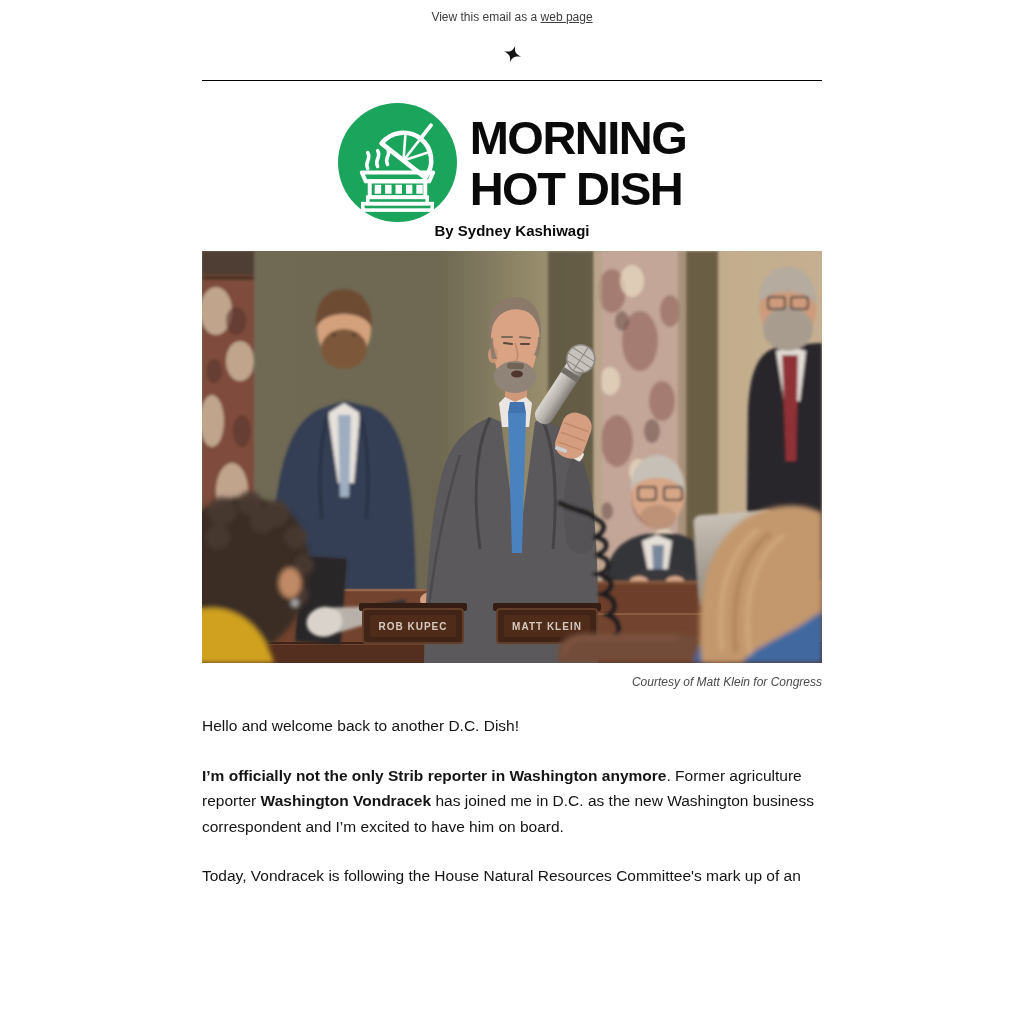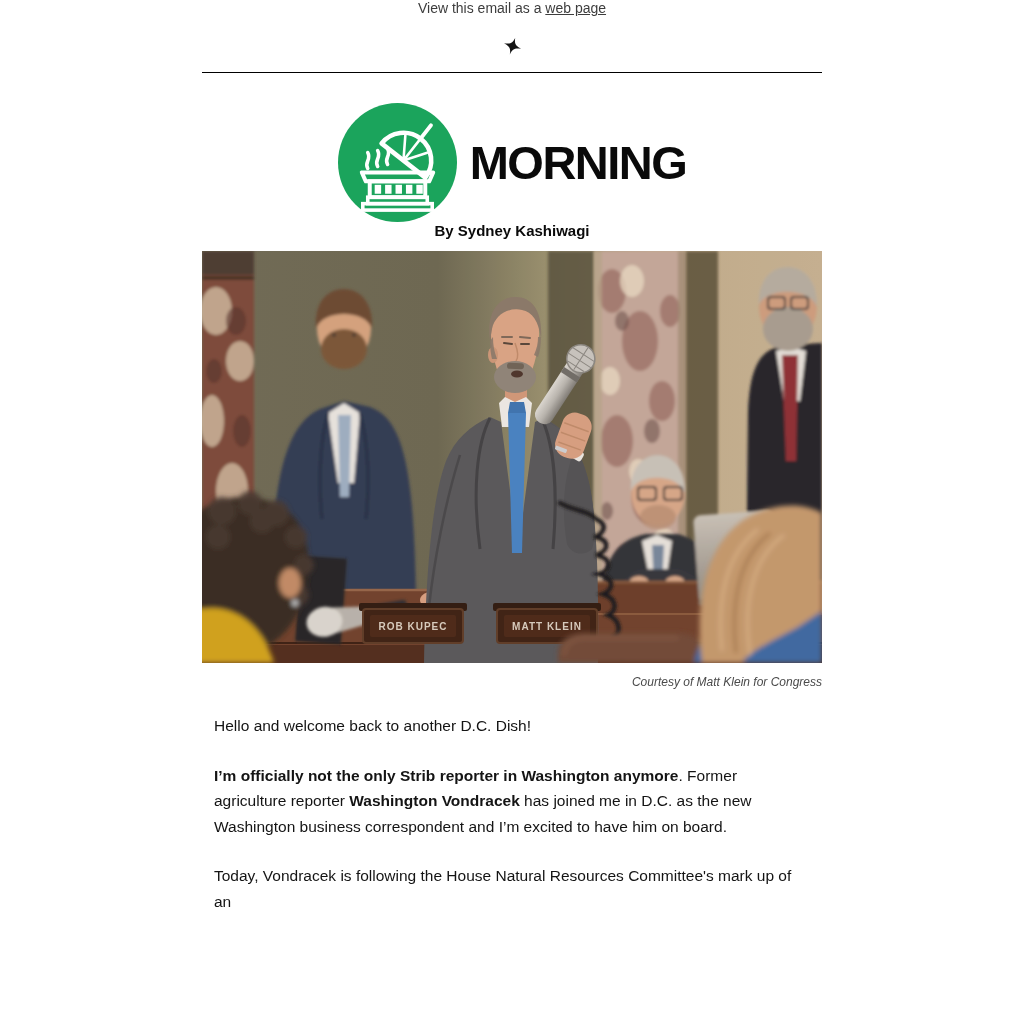--- a/index.html
+++ b/index.html
@@ -1,30 +1,30 @@
 <!DOCTYPE html>
 <html><head>
 <meta charset="utf-8">
 <style>
   html,body{margin:0;padding:0;background:#ffffff;}
   body{width:1024px;height:1024px;overflow:hidden;font-family:"Liberation Sans",sans-serif;color:#111;}
   .email{width:620px;margin:0 auto;}
-  .preheader{text-align:center;font-size:14px;color:#3d3d3d;}
+  .preheader{padding-top:10px;text-align:center;font-size:12px;color:#3d3d3d;}
   .preheader a{color:#3d3d3d;text-decoration:underline;cursor:pointer;}
   .masthead{margin-top:21px;text-align:center;display:flex;align-items:center;justify-content:center;gap:6px;}
   .masthead-title{font-size:23px;font-weight:700;letter-spacing:-0.6px;color:#141414;}
   .rule{border:none;border-top:1px solid #000;margin:14px 0 0 0;}
-  .brand{margin-top:30px;display:flex;align-items:center;justify-content:center;gap:13px;}
+  .brand{margin-top:22px;display:flex;align-items:center;justify-content:center;gap:13px;}
   .brand-icon{width:119px;height:119px;flex:0 0 auto;}
   .brand-title{font-size:47px;line-height:51px;font-weight:700;letter-spacing:-1.5px;color:#0a0a0a;}
   .byline{text-align:center;font-size:15px;font-weight:700;color:#0a0a0a;}
   .headline{margin-top:72px;font-size:20.5px;line-height:25.5px;font-weight:700;color:#0a0a0a;}
   .photo{margin-top:12px;width:620px;height:412px;display:block;}
   .caption{margin-top:12px;text-align:right;font-style:italic;font-size:12px;color:#4a4a4a;}
-  .body-copy p{margin:24px 12px;font-size:15.5px;line-height:25.5px;color:#141414;}
+  .body-copy p{margin:24px 0;font-size:15.5px;line-height:25.5px;color:#141414;}
   .body-copy b{font-weight:700;}
   .np-text{font:700 10px "Liberation Sans",sans-serif;letter-spacing:1px;fill:#d9cfc2;}
 </style>
 </head>
 <body>
 
 <div class="email">
 
   <div class="preheader">
     <span>View this email as a</span>
@@ -59,20 +59,21 @@
       <g fill="#fff">
         <rect x="37" y="82.5" width="6.5" height="9"></rect>
         <rect x="47.5" y="82.5" width="6.5" height="9"></rect>
         <rect x="58" y="82.5" width="6.5" height="9"></rect>
         <rect x="68.5" y="82.5" width="6.5" height="9"></rect>
         <rect x="79" y="82.5" width="6.5" height="9"></rect>
       </g>
     </svg>
     <div class="brand-title">
       <div>MORNING</div>
+      <div>HOT DISH</div>
     </div>
   </div>
 
   <div class="byline">By Sydney Kashiwagi</div>
 
 
   <svg class="photo" viewBox="0 0 620 412" role="img">
     <defs>
       <filter id="b1" x="-20%" y="-20%" width="140%" height="140%">
           <feGaussianBlur stdDeviation="1.4"></feGaussianBlur>

